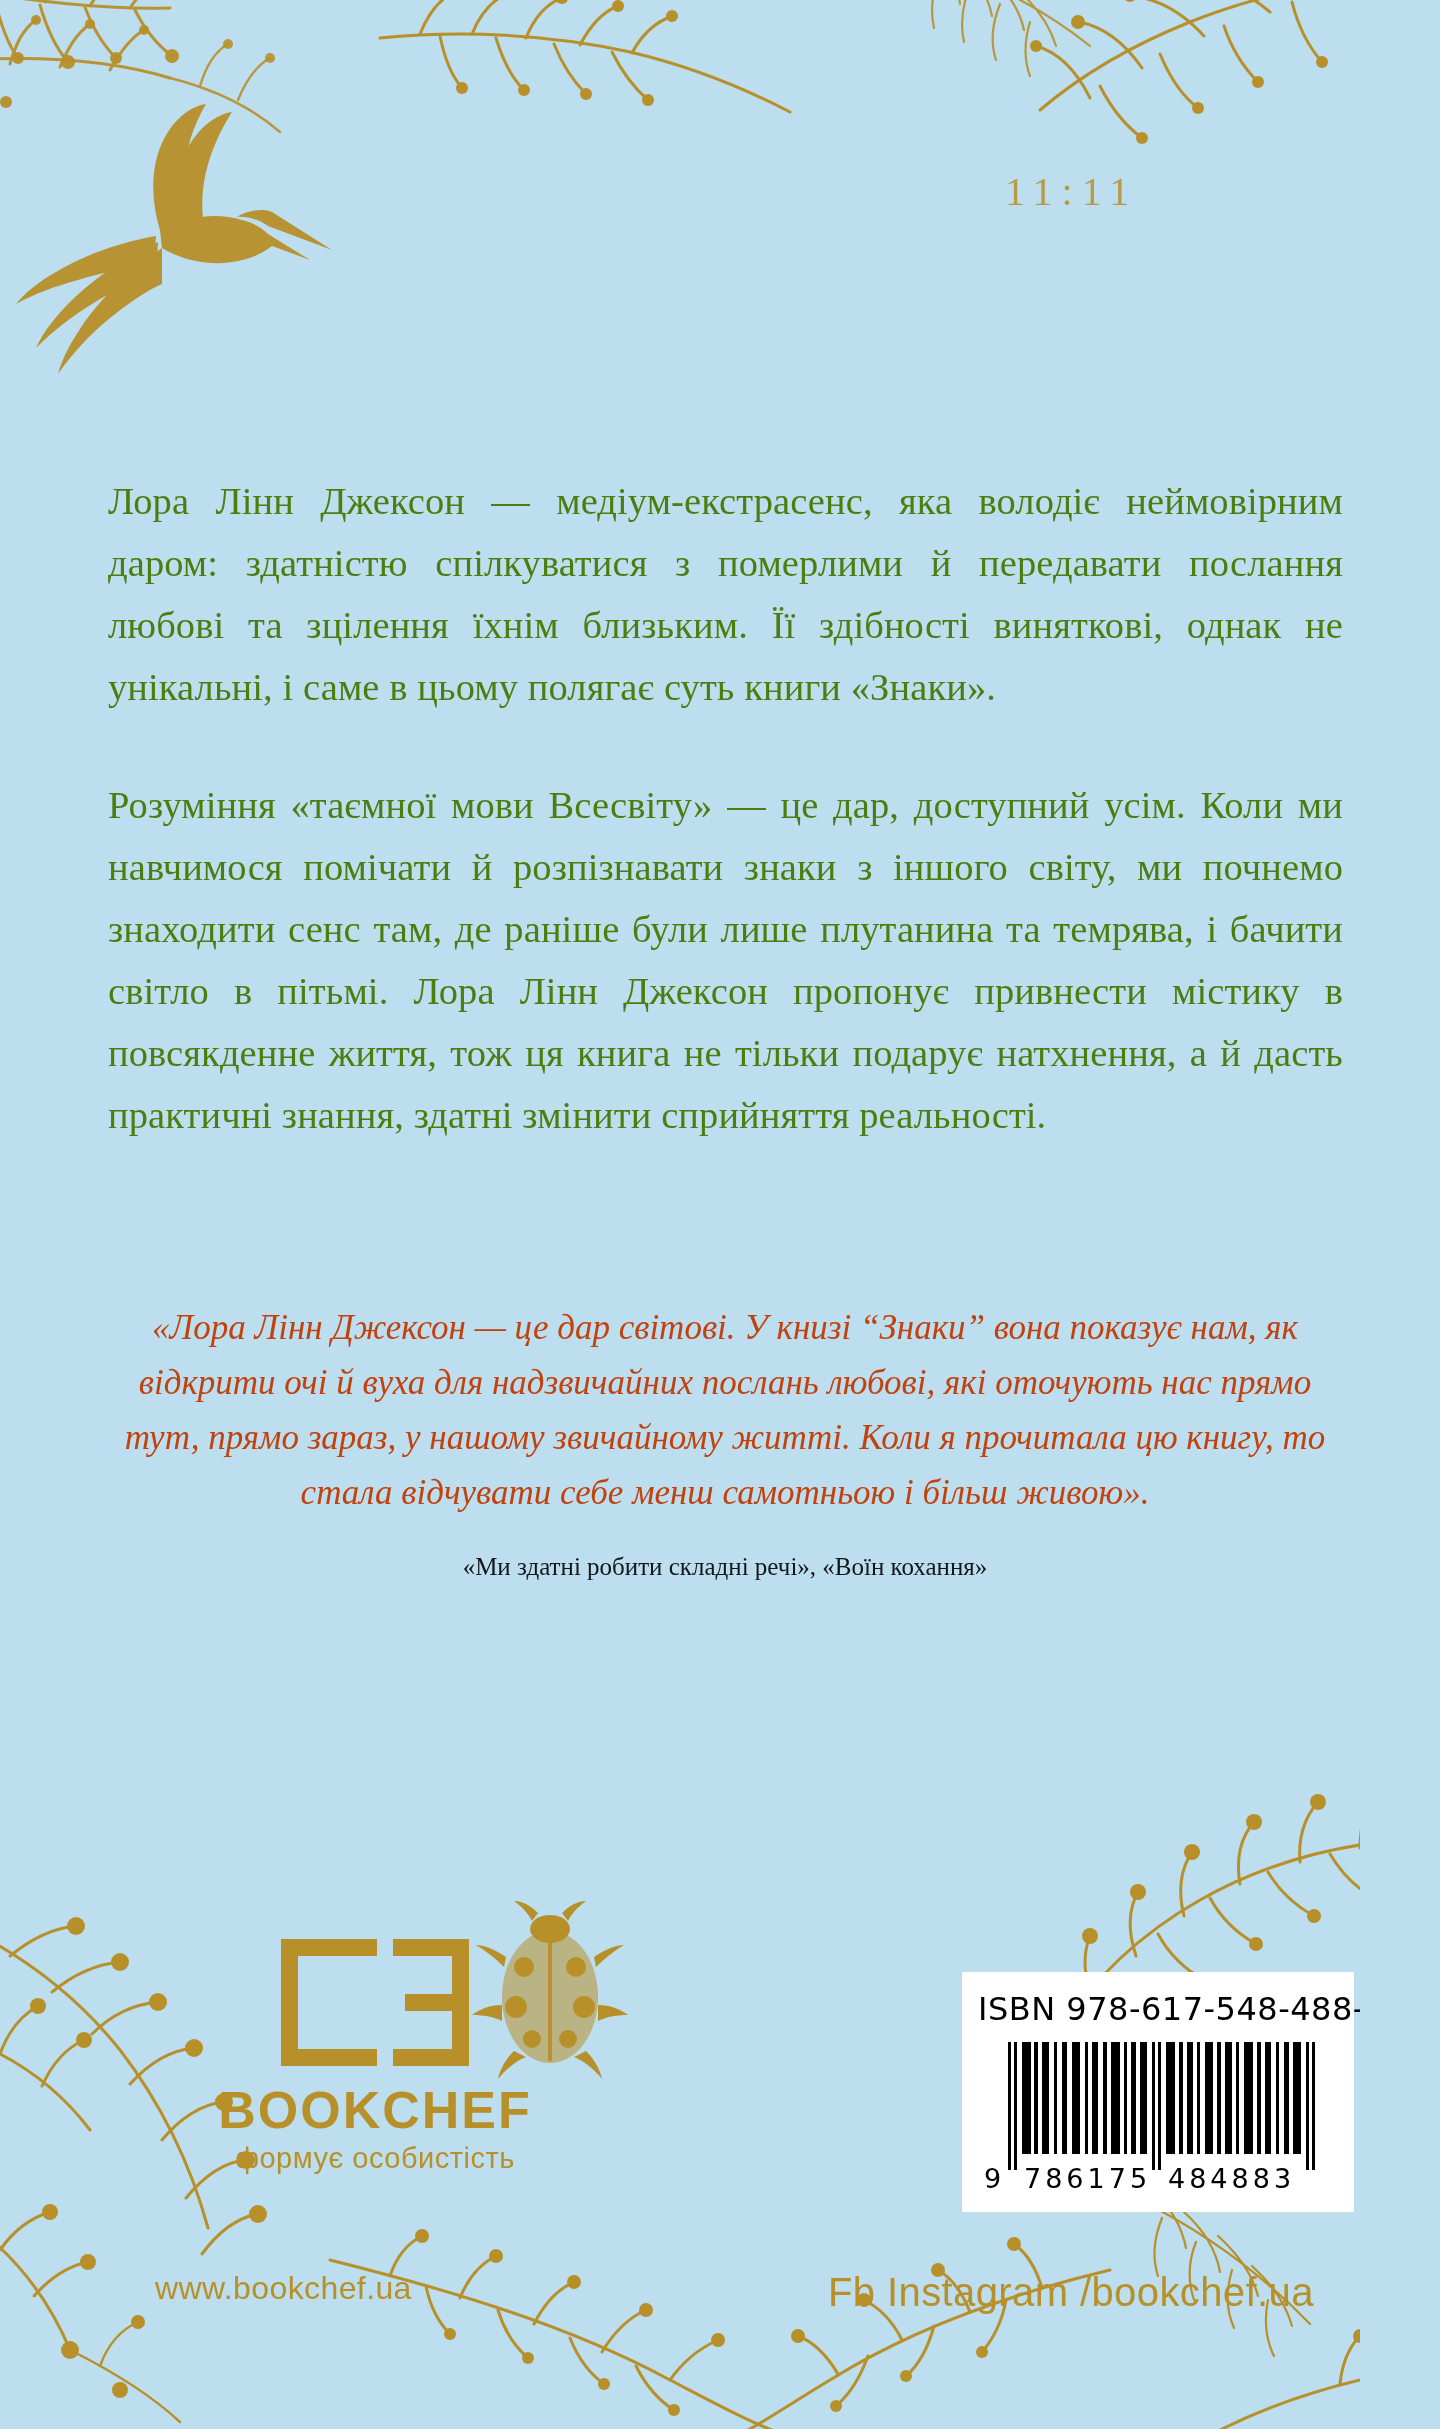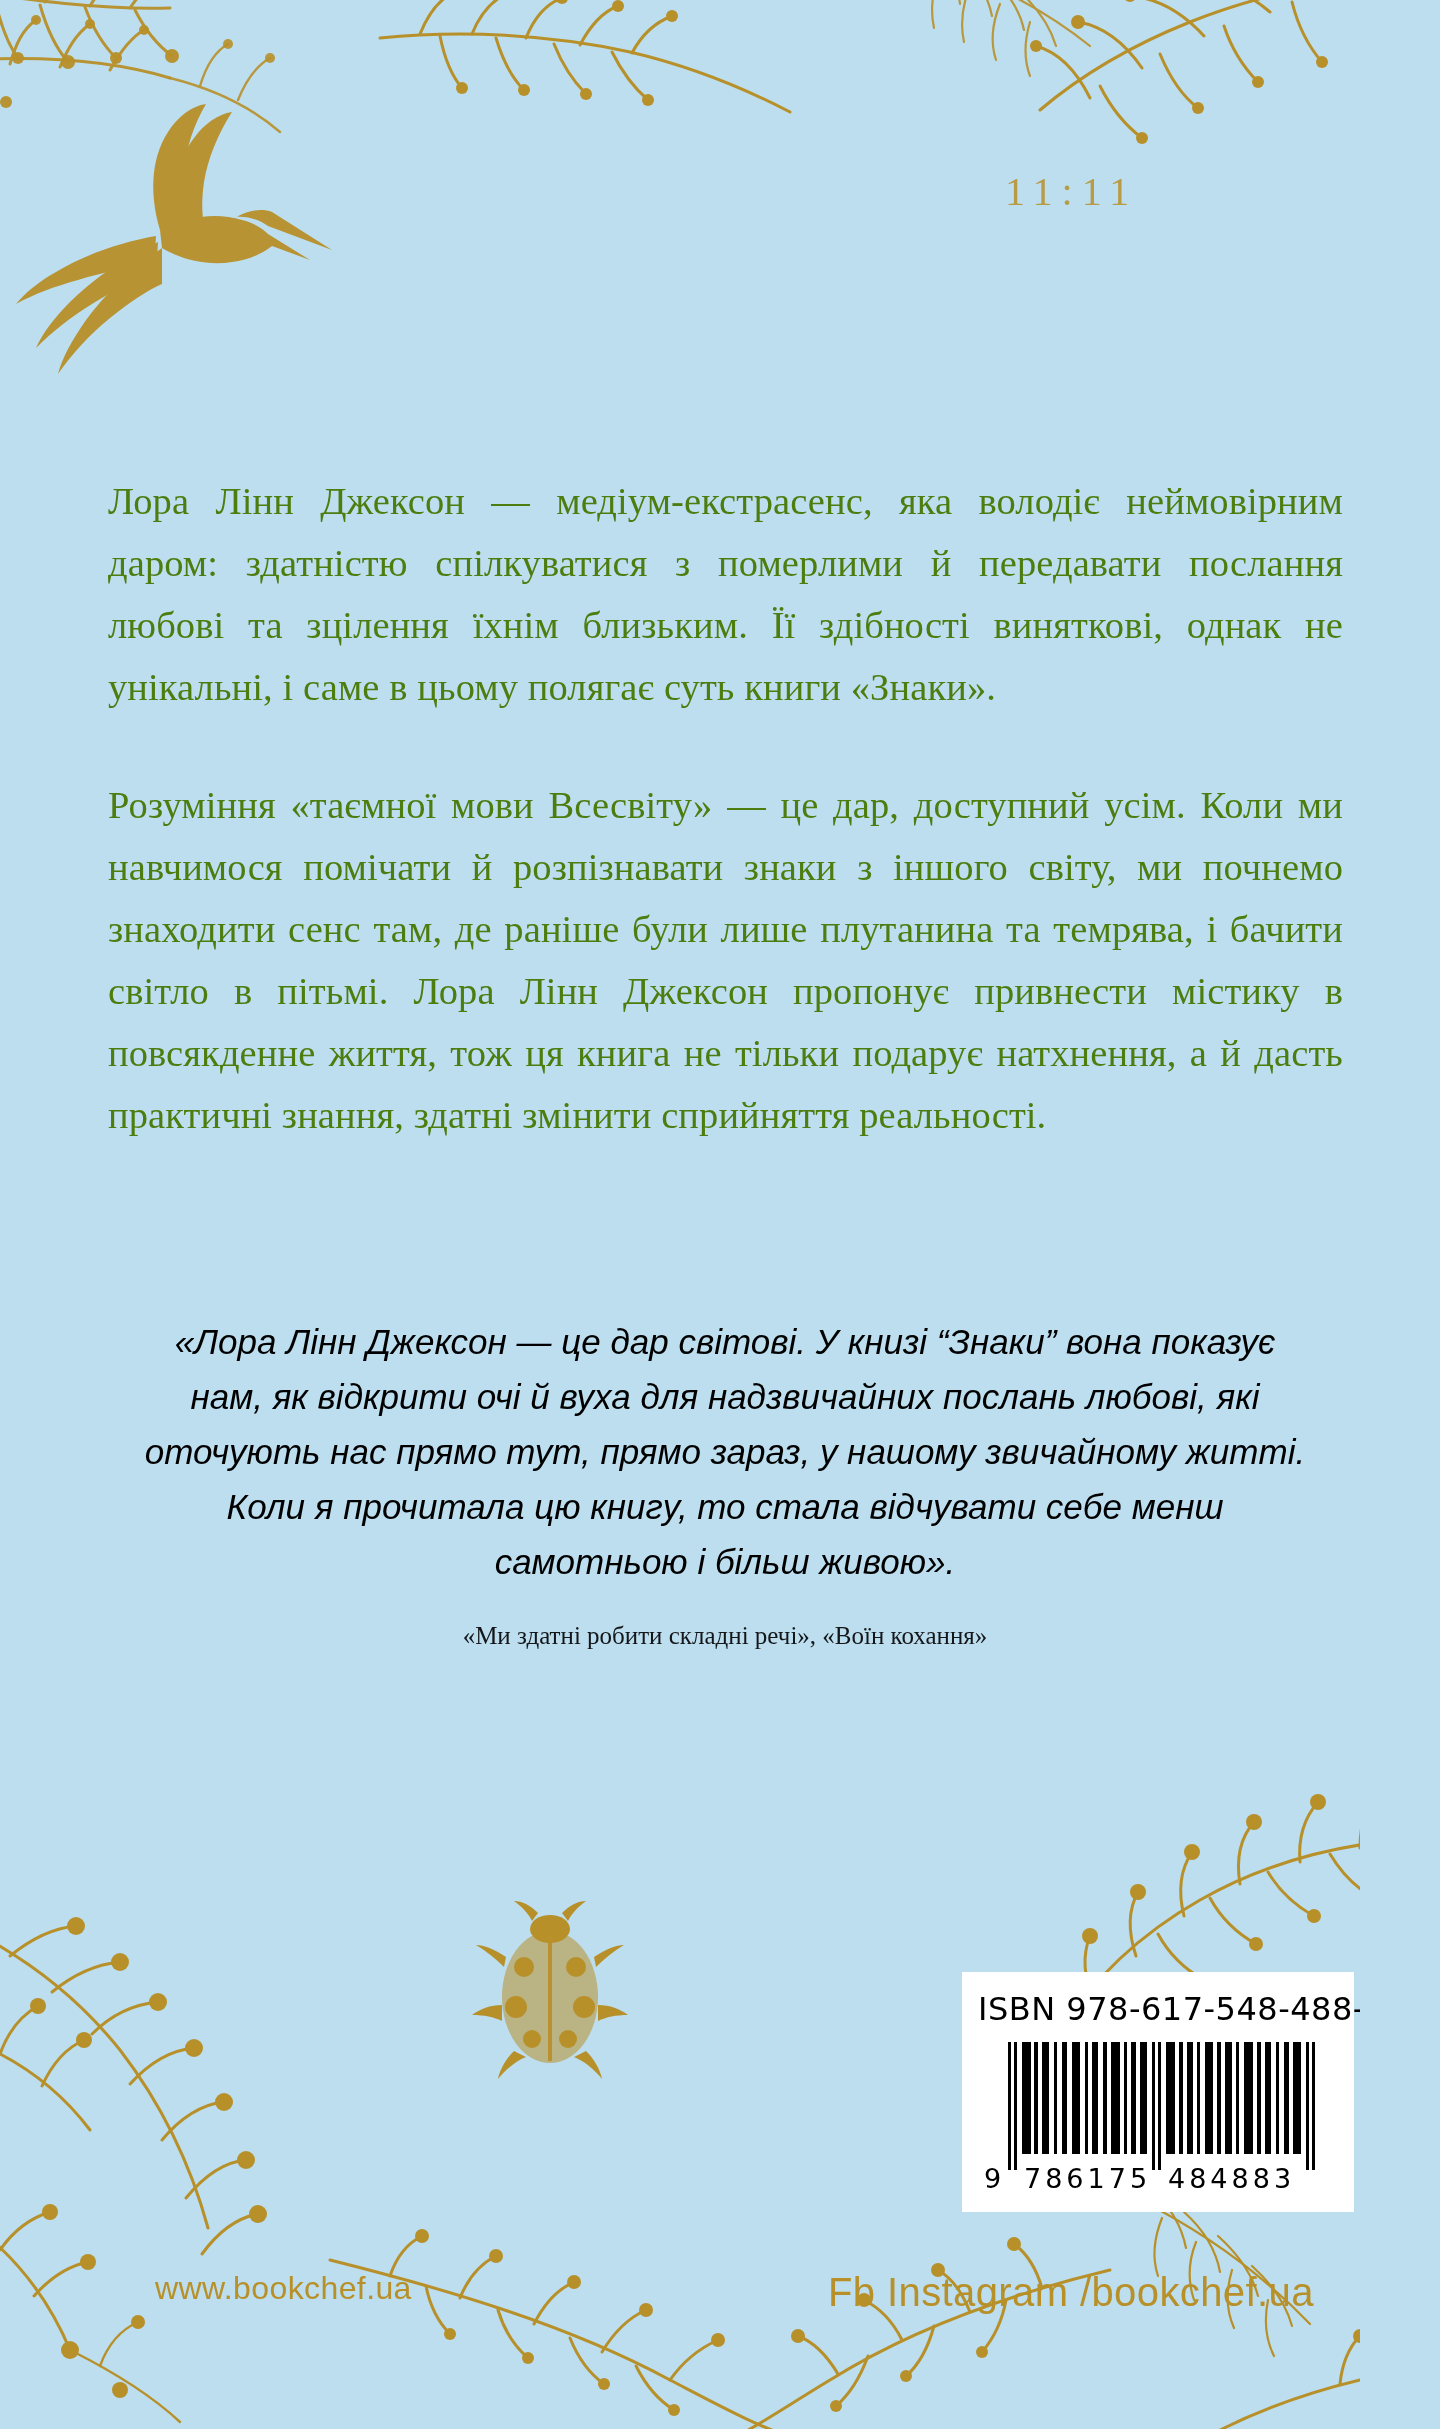--- a/index.html
+++ b/index.html
@@ -74,26 +74,26 @@
 
   
   #quote-block {
     position: absolute;
     left: 120px;
     top: 1296px;
     width: 1210px;
     text-align: center;
   }
   #quote-text {
-    font-family: Liberation Sans, sans-serif;
+    font-family: Liberation Serif, serif;
     font-style: italic;
     font-size: 35px;
     line-height: 55px;
-    color: #000000;
-    margin: 18px;
+    color: #c2410c;
+    margin: 4px;
   }
   #attribution {
     margin-top: 28px;
     font-family: "Liberation Serif", serif;
     font-size: 25px;
     line-height: 38px;
     color: #14171a;
   }
   #attribution .line1 { display: block; }
   #attribution .line2 { display: block; }
@@ -502,20 +502,39 @@
     <p class="para">Розуміння «таємної мови Всесвіту» — це дар, доступний усім. Коли ми навчимося помічати й розпізнавати знаки з іншого світу, ми почнемо знаходити сенс там, де раніше були лише плутанина та темрява, і бачити світло в пітьмі. Лора Лінн Джексон пропонує привнести містику в повсякденне життя, тож ця книга не тільки подарує натхнення, а й дасть практичні знання, здатні змінити сприйняття реальності.</p>
   </div>
 
   <div id="quote-block">
     <p id="quote-text">«Лора Лінн Джексон — це дар світові. У книзі “Знаки” вона показує нам, як відкрити очі й вуха для надзвичайних послань любові, які оточують нас прямо тут, прямо зараз, у нашому звичайному житті. Коли я прочитала цю книгу, то стала відчувати себе менш самотньою і більш живою».</p>
     <div id="attribution">
       <span class="line2">«Ми здатні робити складні речі», «Воїн кохання»</span>
     </div>
   </div>
 
+  <div id="logo">
+    <div id="logo-mark">
+      <svg viewBox="0 0 200 135">
+        <g fill="#b8902a">
+
+          <rect x="6" y="4" width="96" height="17"></rect>
+          <rect x="6" y="4" width="17" height="127"></rect>
+          <rect x="6" y="114" width="96" height="17"></rect>
+
+          <rect x="118" y="4" width="76" height="17"></rect>
+          <rect x="177" y="4" width="17" height="127"></rect>
+          <rect x="130" y="59" width="64" height="17"></rect>
+          <rect x="118" y="114" width="76" height="17"></rect>
+        </g>
+      </svg>
+    </div>
+    <div id="logo-name">BOOKCHEF</div>
+    <div id="logo-tagline">формує особистість</div>
+  </div>
 
   <div id="site-url">www.bookchef.ua</div>
   <div id="socials">Fb Instagram /bookchef.ua</div>
 
   <div id="isbn-box">
     <div id="isbn-text">ISBN 978-617-548-488-3</div>
     <div id="barcode-area">
       <svg viewBox="0 0 360 148" preserveAspectRatio="none">
         <g fill="#000">
 

